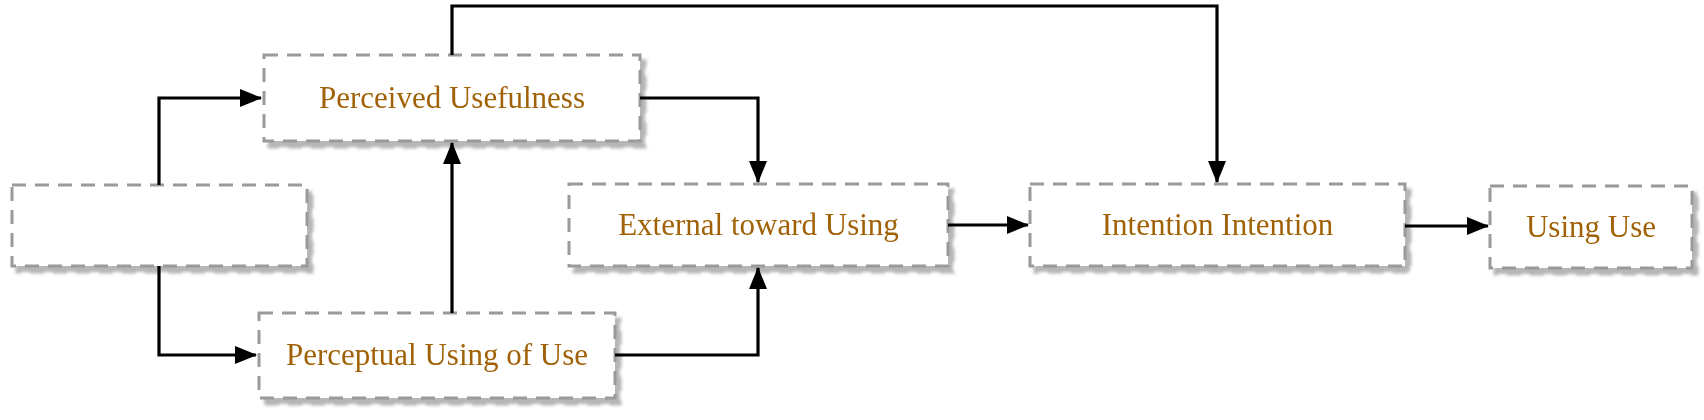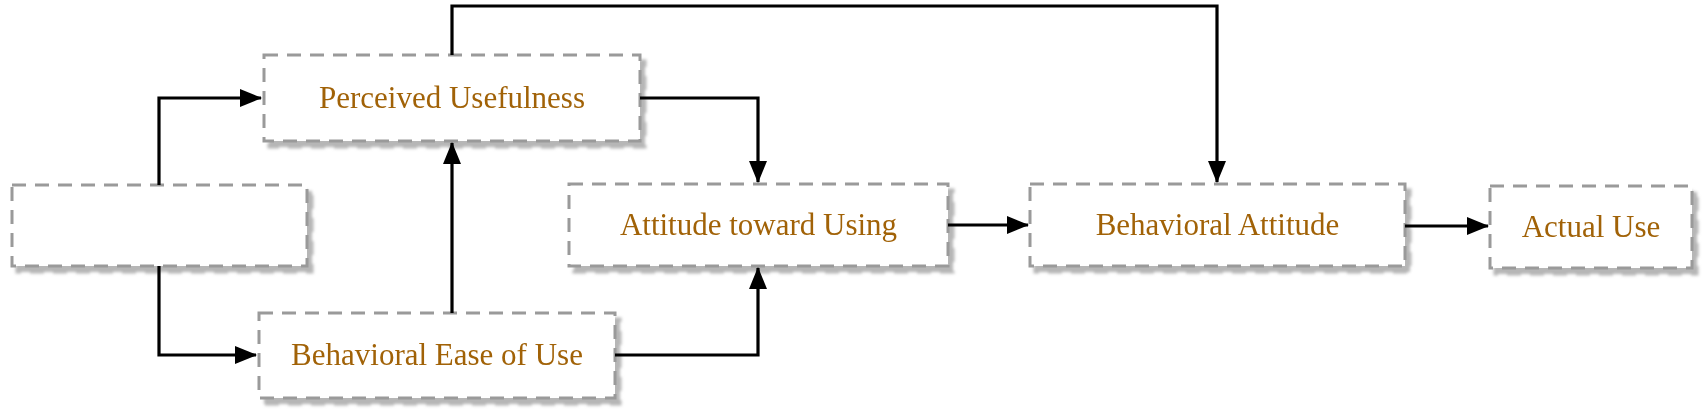--- a/index.html
+++ b/index.html
@@ -74,21 +74,21 @@
       <path d="M615,355 L758,355 L758,268" marker-end="url(#arrowhead)"></path>
       <path d="M452,55 L452,6 L1217,6 L1217,182" marker-end="url(#arrowhead)"></path>
       <path d="M948,225 L1028,225" marker-end="url(#arrowhead)"></path>
       <path d="M1405,226 L1488,226" marker-end="url(#arrowhead)"></path>
     </g>
   </svg>
 
 
   <div class="node-label" style="left:264px;  top:55px;  width:376px; height:86px;">Perceived Usefulness</div>
 
-  <div class="node-label" style="left:259px;  top:313px; width:356px; height:85px;">Behavioral Ease of Use</div>
+  <div class="node-label" style="left:259px;  top:313px; width:356px; height:85px;">Perceptual Using of Use</div>
 
-  <div class="node-label" style="left:569px;  top:184px; width:379px; height:82px;">Attitude toward Using</div>
+  <div class="node-label" style="left:569px;  top:184px; width:379px; height:82px;">External toward Using</div>
 
-  <div class="node-label" style="left:1030px; top:184px; width:375px; height:82px;">Behavioral Attitude</div>
+  <div class="node-label" style="left:1030px; top:184px; width:375px; height:82px;">Intention Intention</div>
 
-  <div class="node-label" style="left:1490px; top:186px; width:202px; height:82px;">Actual Use</div>
+  <div class="node-label" style="left:1490px; top:186px; width:202px; height:82px;">Using Use</div>
 
 </div>
 
 </body></html>

